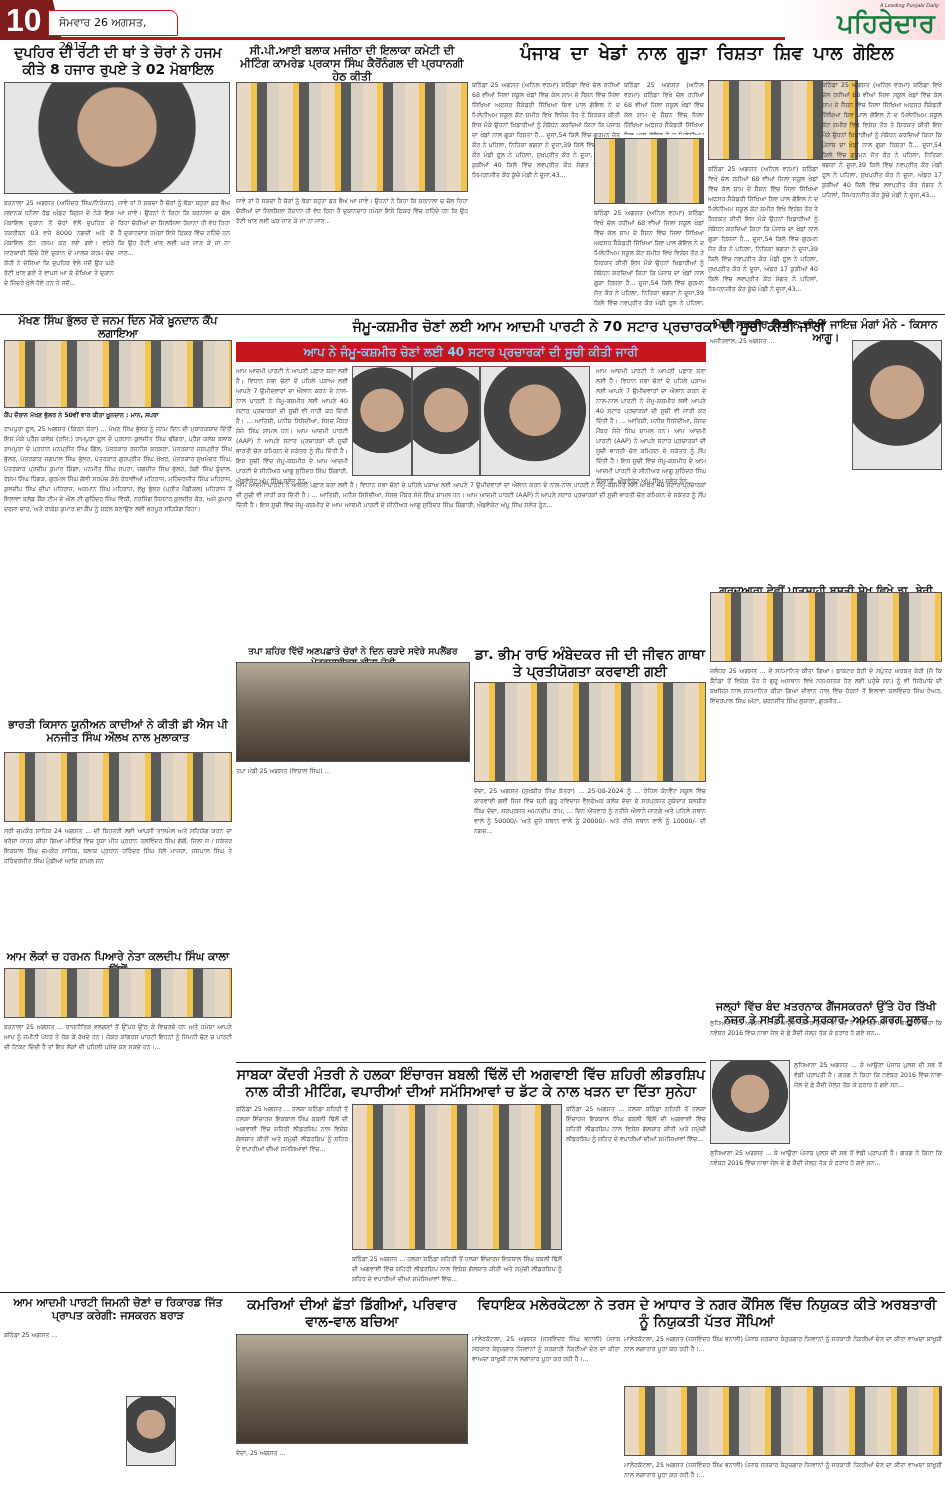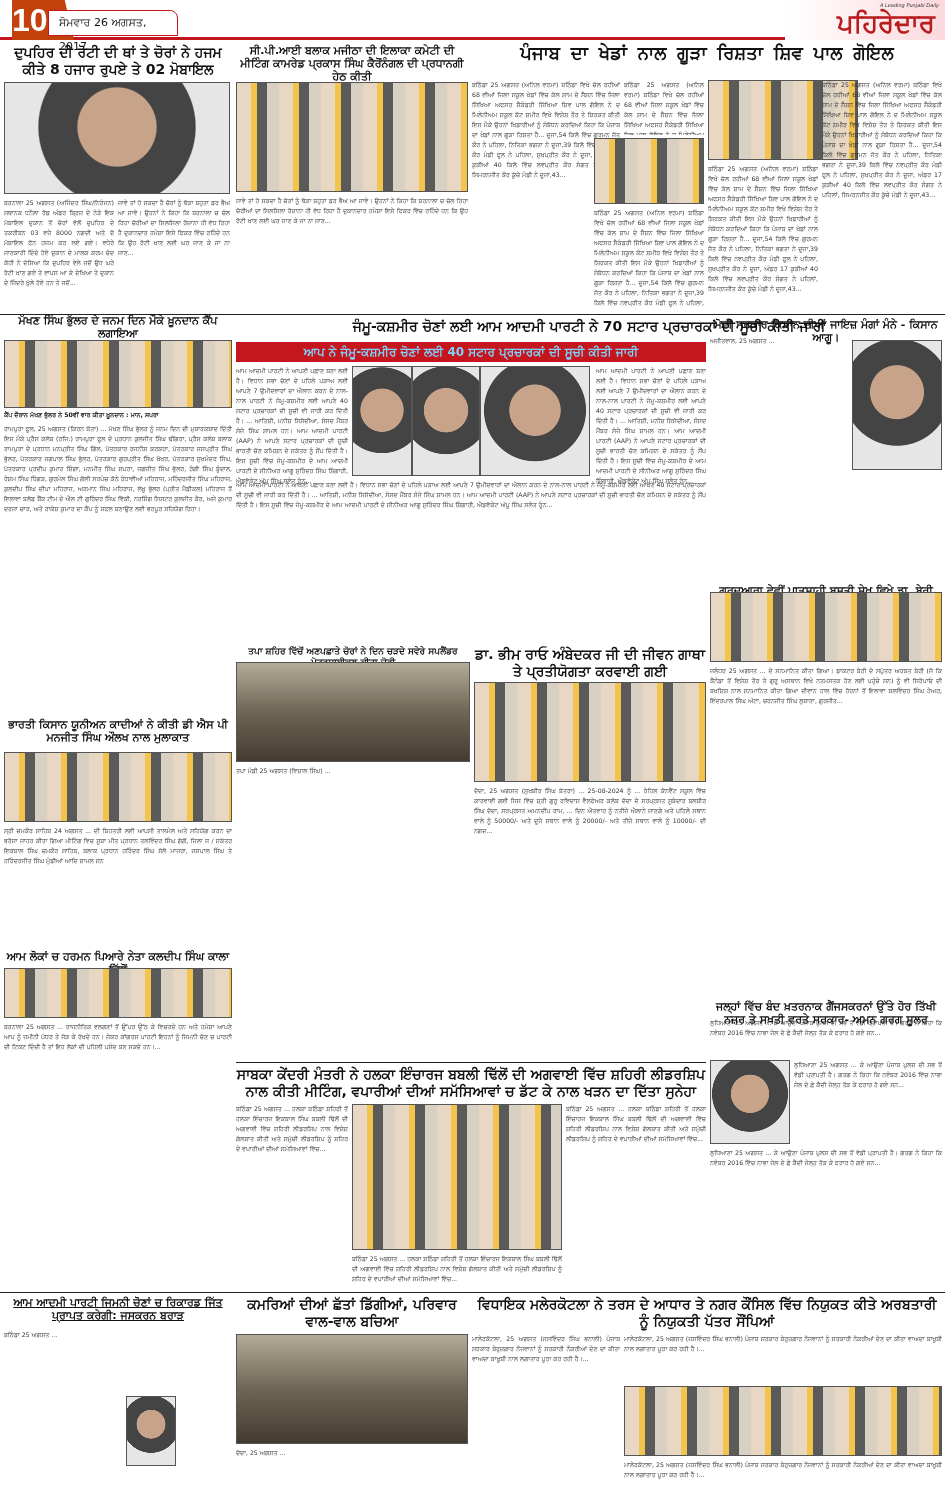--- a/index.html
+++ b/index.html
@@ -1,21 +1,21 @@
 <!DOCTYPE html>
 <html><head>
 <meta charset="utf-8">
 <style>
   * { box-sizing: border-box; margin: 0; padding: 0; }
   body { width: 945px; height: 1507px; background: #fff; font-family: "DejaVu Sans", sans-serif; color: #111; overflow: hidden; position: relative; }
   .masthead { position: absolute; left: 0; top: 0; width: 945px; height: 40px; border-bottom: 3px solid #c4161c; background: #fff; }
-  .page-num { position: absolute; left: 12px; top: 0; width: 62px; height: 40px; background: #c2410c; color: #fff; font-family: "Liberation Sans", sans-serif; font-weight: bold; font-size: 32px; line-height: 40px; padding-left: 0; clip-path: polygon(0 0, 85% 0, 100% 100%, 0 100%); }
+  .page-num { position: absolute; left: 0; top: 0; width: 62px; height: 40px; background: #7f1d1d; color: #fff; font-family: "Liberation Sans", sans-serif; font-weight: bold; font-size: 32px; line-height: 40px; padding-left: 6px; clip-path: polygon(0 0, 85% 0, 100% 100%, 0 100%); }
   .date-box { position: absolute; left: 48px; top: 10px; width: 130px; height: 26px; border: 1px solid #c4161c; border-radius: 0 8px 0 0; font-size: 11px; line-height: 24px; padding-left: 10px; background: #fff; }
   .brand-bg { position: absolute; right: 0; top: 0; width: 160px; height: 40px; background: linear-gradient(90deg,#fff, #fbd9dd); }
-  .brand { position: absolute; right: 10px; top: 8px; color: #b91c1c; font-size: 26px; font-weight: bold; font-family: "DejaVu Serif", serif; }
+  .brand { position: absolute; right: 10px; top: 8px; color: #15803d; font-size: 26px; font-weight: bold; font-family: "DejaVu Serif", serif; }
   .tagline { position: absolute; right: 6px; top: 2px; font-size: 5px; font-style: italic; color: #333; }
   .headline { position: absolute; font-weight: bold; text-align: center; line-height: 1.2; color: #111; }
   .h-lg { font-size: 18px; }
   .h-md { font-size: 14px; }
   .h-sm { font-size: 11px; }
   .col { position: absolute; font-size: 6.2px; line-height: 10px; color: #333; text-align: justify; overflow: hidden; }
   .photo { position: absolute; background: linear-gradient(135deg,#8a8a7a,#c9c2a8 40%,#6b6055 70%,#a59a8c); border: 1px solid #555; }
   .photo.people { background: repeating-linear-gradient(90deg,#e8d7c3 0 14px,#f3c44c 14px 20px,#5a5a5a 20px 30px,#d9d0c4 30px 42px); }
   .photo.dark { background: linear-gradient(180deg,#b4aa98,#6f6554 50%,#443a30); }
   .photo.portrait { background: radial-gradient(circle at 50% 40%, #c7a38a 0 30%, #444 31% 60%, #e6e6e6 61%); }
@@ -101,21 +101,21 @@
 <div class="col" style="left:566px;top:1104px;width:140px;height:186px;">ਬਠਿੰਡਾ 25 ਅਗਸਤ ... ਹਲਕਾ ਬਠਿੰਡਾ ਸ਼ਹਿਰੀ ਤੋਂ ਹਲਕਾ ਇੰਚਾਰਜ ਇਕਬਾਲ ਸਿੰਘ ਬਬਲੀ ਢਿੱਲੋਂ ਦੀ ਅਗਵਾਈ ਵਿੱਚ ਸ਼ਹਿਰੀ ਲੀਡਰਸ਼ਿਪ ਨਾਲ ਵਿਸ਼ੇਸ਼ ਗੱਲਬਾਤ ਕੀਤੀ ਅਤੇ ਸਮੁੱਚੀ ਲੀਡਰਸ਼ਿਪ ਨੂੰ ਸ਼ਹਿਰ ਦੇ ਵਪਾਰੀਆਂ ਦੀਆਂ ਸਮੱਸਿਆਵਾਂ ਵਿੱਚ...</div>
 <div class="col" style="left:352px;top:1254px;width:210px;height:36px;">ਬਠਿੰਡਾ 25 ਅਗਸਤ ... ਹਲਕਾ ਬਠਿੰਡਾ ਸ਼ਹਿਰੀ ਤੋਂ ਹਲਕਾ ਇੰਚਾਰਜ ਇਕਬਾਲ ਸਿੰਘ ਬਬਲੀ ਢਿੱਲੋਂ ਦੀ ਅਗਵਾਈ ਵਿੱਚ ਸ਼ਹਿਰੀ ਲੀਡਰਸ਼ਿਪ ਨਾਲ ਵਿਸ਼ੇਸ਼ ਗੱਲਬਾਤ ਕੀਤੀ ਅਤੇ ਸਮੁੱਚੀ ਲੀਡਰਸ਼ਿਪ ਨੂੰ ਸ਼ਹਿਰ ਦੇ ਵਪਾਰੀਆਂ ਦੀਆਂ ਸਮੱਸਿਆਵਾਂ ਵਿੱਚ...</div>
 
 <div class="col" style="left:710px;top:1018px;width:232px;height:70px;">ਲੁਧਿਆਣਾ 25 ਅਗਸਤ ... ਕੇ ਆਉਣਾ ਪੰਜਾਬ ਪੁਲਸ ਦੀ ਸਭ ਤੋਂ ਵੱਡੀ ਪ੍ਰਾਪਤੀ ਹੈ। ਗਰਗ ਨੇ ਕਿਹਾ ਕਿ ਨਵੰਬਰ 2016 ਵਿੱਚ ਨਾਭਾ ਜੇਲ ਦੇ ਛੇ ਕੈਦੀ ਜੇਲ੍ਹ ਤੋੜ ਕੇ ਫਰਾਰ ਹੋ ਗਏ ਸਨ...</div>
 <div class="photo portrait" style="left:710px;top:1060px;width:80px;height:84px;"></div>
 <div class="col" style="left:794px;top:1060px;width:148px;height:84px;">ਲੁਧਿਆਣਾ 25 ਅਗਸਤ ... ਕੇ ਆਉਣਾ ਪੰਜਾਬ ਪੁਲਸ ਦੀ ਸਭ ਤੋਂ ਵੱਡੀ ਪ੍ਰਾਪਤੀ ਹੈ। ਗਰਗ ਨੇ ਕਿਹਾ ਕਿ ਨਵੰਬਰ 2016 ਵਿੱਚ ਨਾਭਾ ਜੇਲ ਦੇ ਛੇ ਕੈਦੀ ਜੇਲ੍ਹ ਤੋੜ ਕੇ ਫਰਾਰ ਹੋ ਗਏ ਸਨ...</div>
 <div class="col" style="left:710px;top:1148px;width:232px;height:142px;">ਲੁਧਿਆਣਾ 25 ਅਗਸਤ ... ਕੇ ਆਉਣਾ ਪੰਜਾਬ ਪੁਲਸ ਦੀ ਸਭ ਤੋਂ ਵੱਡੀ ਪ੍ਰਾਪਤੀ ਹੈ। ਗਰਗ ਨੇ ਕਿਹਾ ਕਿ ਨਵੰਬਰ 2016 ਵਿੱਚ ਨਾਭਾ ਜੇਲ ਦੇ ਛੇ ਕੈਦੀ ਜੇਲ੍ਹ ਤੋੜ ਕੇ ਫਰਾਰ ਹੋ ਗਏ ਸਨ...</div>
 
 <div class="rule" style="left:0;top:1292px;width:945px;height:1px;"></div>
 
-<div class="headline h-sm" style="left:4px;top:1296px;width:228px;text-decoration:underline;">ਆਮ ਆਦਮੀ ਪਾਰਟੀ ਜਿਮਨੀ ਚੋਣਾਂ ਚ ਰਿਕਾਰਡ ਜਿੱਤ ਪ੍ਰਾਪਤ ਕਰੇਗੀ: ਜਸਕਰਨ ਬਰਾੜ</div>
+<div class="headline h-sm" style="left:4px;top:1296px;width:228px;">ਆਮ ਆਦਮੀ ਪਾਰਟੀ ਜਿਮਨੀ ਚੋਣਾਂ ਚ ਰਿਕਾਰਡ ਜਿੱਤ ਪ੍ਰਾਪਤ ਕਰੇਗੀ: ਜਸਕਰਨ ਬਰਾੜ</div>
 <div class="col" style="left:4px;top:1330px;width:228px;height:177px;">ਬਠਿੰਡਾ 25 ਅਗਸਤ ...</div>
 <div class="photo portrait" style="left:126px;top:1396px;width:50px;height:70px;"></div>
 
 <div class="headline h-md" style="left:236px;top:1296px;width:232px;">ਕਮਰਿਆਂ ਦੀਆਂ ਛੱਤਾਂ ਡਿੱਗੀਆਂ, ਪਰਿਵਾਰ ਵਾਲ-ਵਾਲ ਬਚਿਆ</div>
 <div class="photo dark" style="left:236px;top:1334px;width:232px;height:110px;"></div>
 <div class="col" style="left:236px;top:1448px;width:232px;height:59px;">ਦੋਦਾ, 25 ਅਗਸਤ ...</div>
 
 <div class="headline h-md" style="left:472px;top:1296px;width:470px;">ਵਿਧਾਇਕ ਮਲੇਰਕੋਟਲਾ ਨੇ ਤਰਸ ਦੇ ਆਧਾਰ ਤੇ ਨਗਰ ਕੌਂਸਿਲ ਵਿੱਚ ਨਿਯੁਕਤ ਕੀਤੇ ਅਰਬਤਾਰੀ ਨੂੰ ਨਿਯੁਕਤੀ ਪੱਤਰ ਸੌਂਪਿਆਂ</div>
 <div class="col" style="left:472px;top:1334px;width:148px;height:173px;">ਮਾਲੇਰਕੋਟਲਾ, 25 ਅਗਸਤ (ਜਸਵਿੰਦਰ ਸਿੰਘ ਭਨਾਲੀ) ਪੰਜਾਬ ਸਰਕਾਰ ਬੇਰੁਜ਼ਗਾਰ ਨੌਜਵਾਨਾਂ ਨੂੰ ਸਰਕਾਰੀ ਨੌਕਰੀਆਂ ਦੇਣ ਦਾ ਕੀਤਾ ਵਾਅਦਾ ਬਾਖੂਬੀ ਨਾਲ ਲਗਾਤਾਰ ਪੂਰਾ ਕਰ ਰਹੀ ਹੈ।...</div>
 <div class="col" style="left:624px;top:1334px;width:318px;height:48px;">ਮਾਲੇਰਕੋਟਲਾ, 25 ਅਗਸਤ (ਜਸਵਿੰਦਰ ਸਿੰਘ ਭਨਾਲੀ) ਪੰਜਾਬ ਸਰਕਾਰ ਬੇਰੁਜ਼ਗਾਰ ਨੌਜਵਾਨਾਂ ਨੂੰ ਸਰਕਾਰੀ ਨੌਕਰੀਆਂ ਦੇਣ ਦਾ ਕੀਤਾ ਵਾਅਦਾ ਬਾਖੂਬੀ ਨਾਲ ਲਗਾਤਾਰ ਪੂਰਾ ਕਰ ਰਹੀ ਹੈ।...</div>

